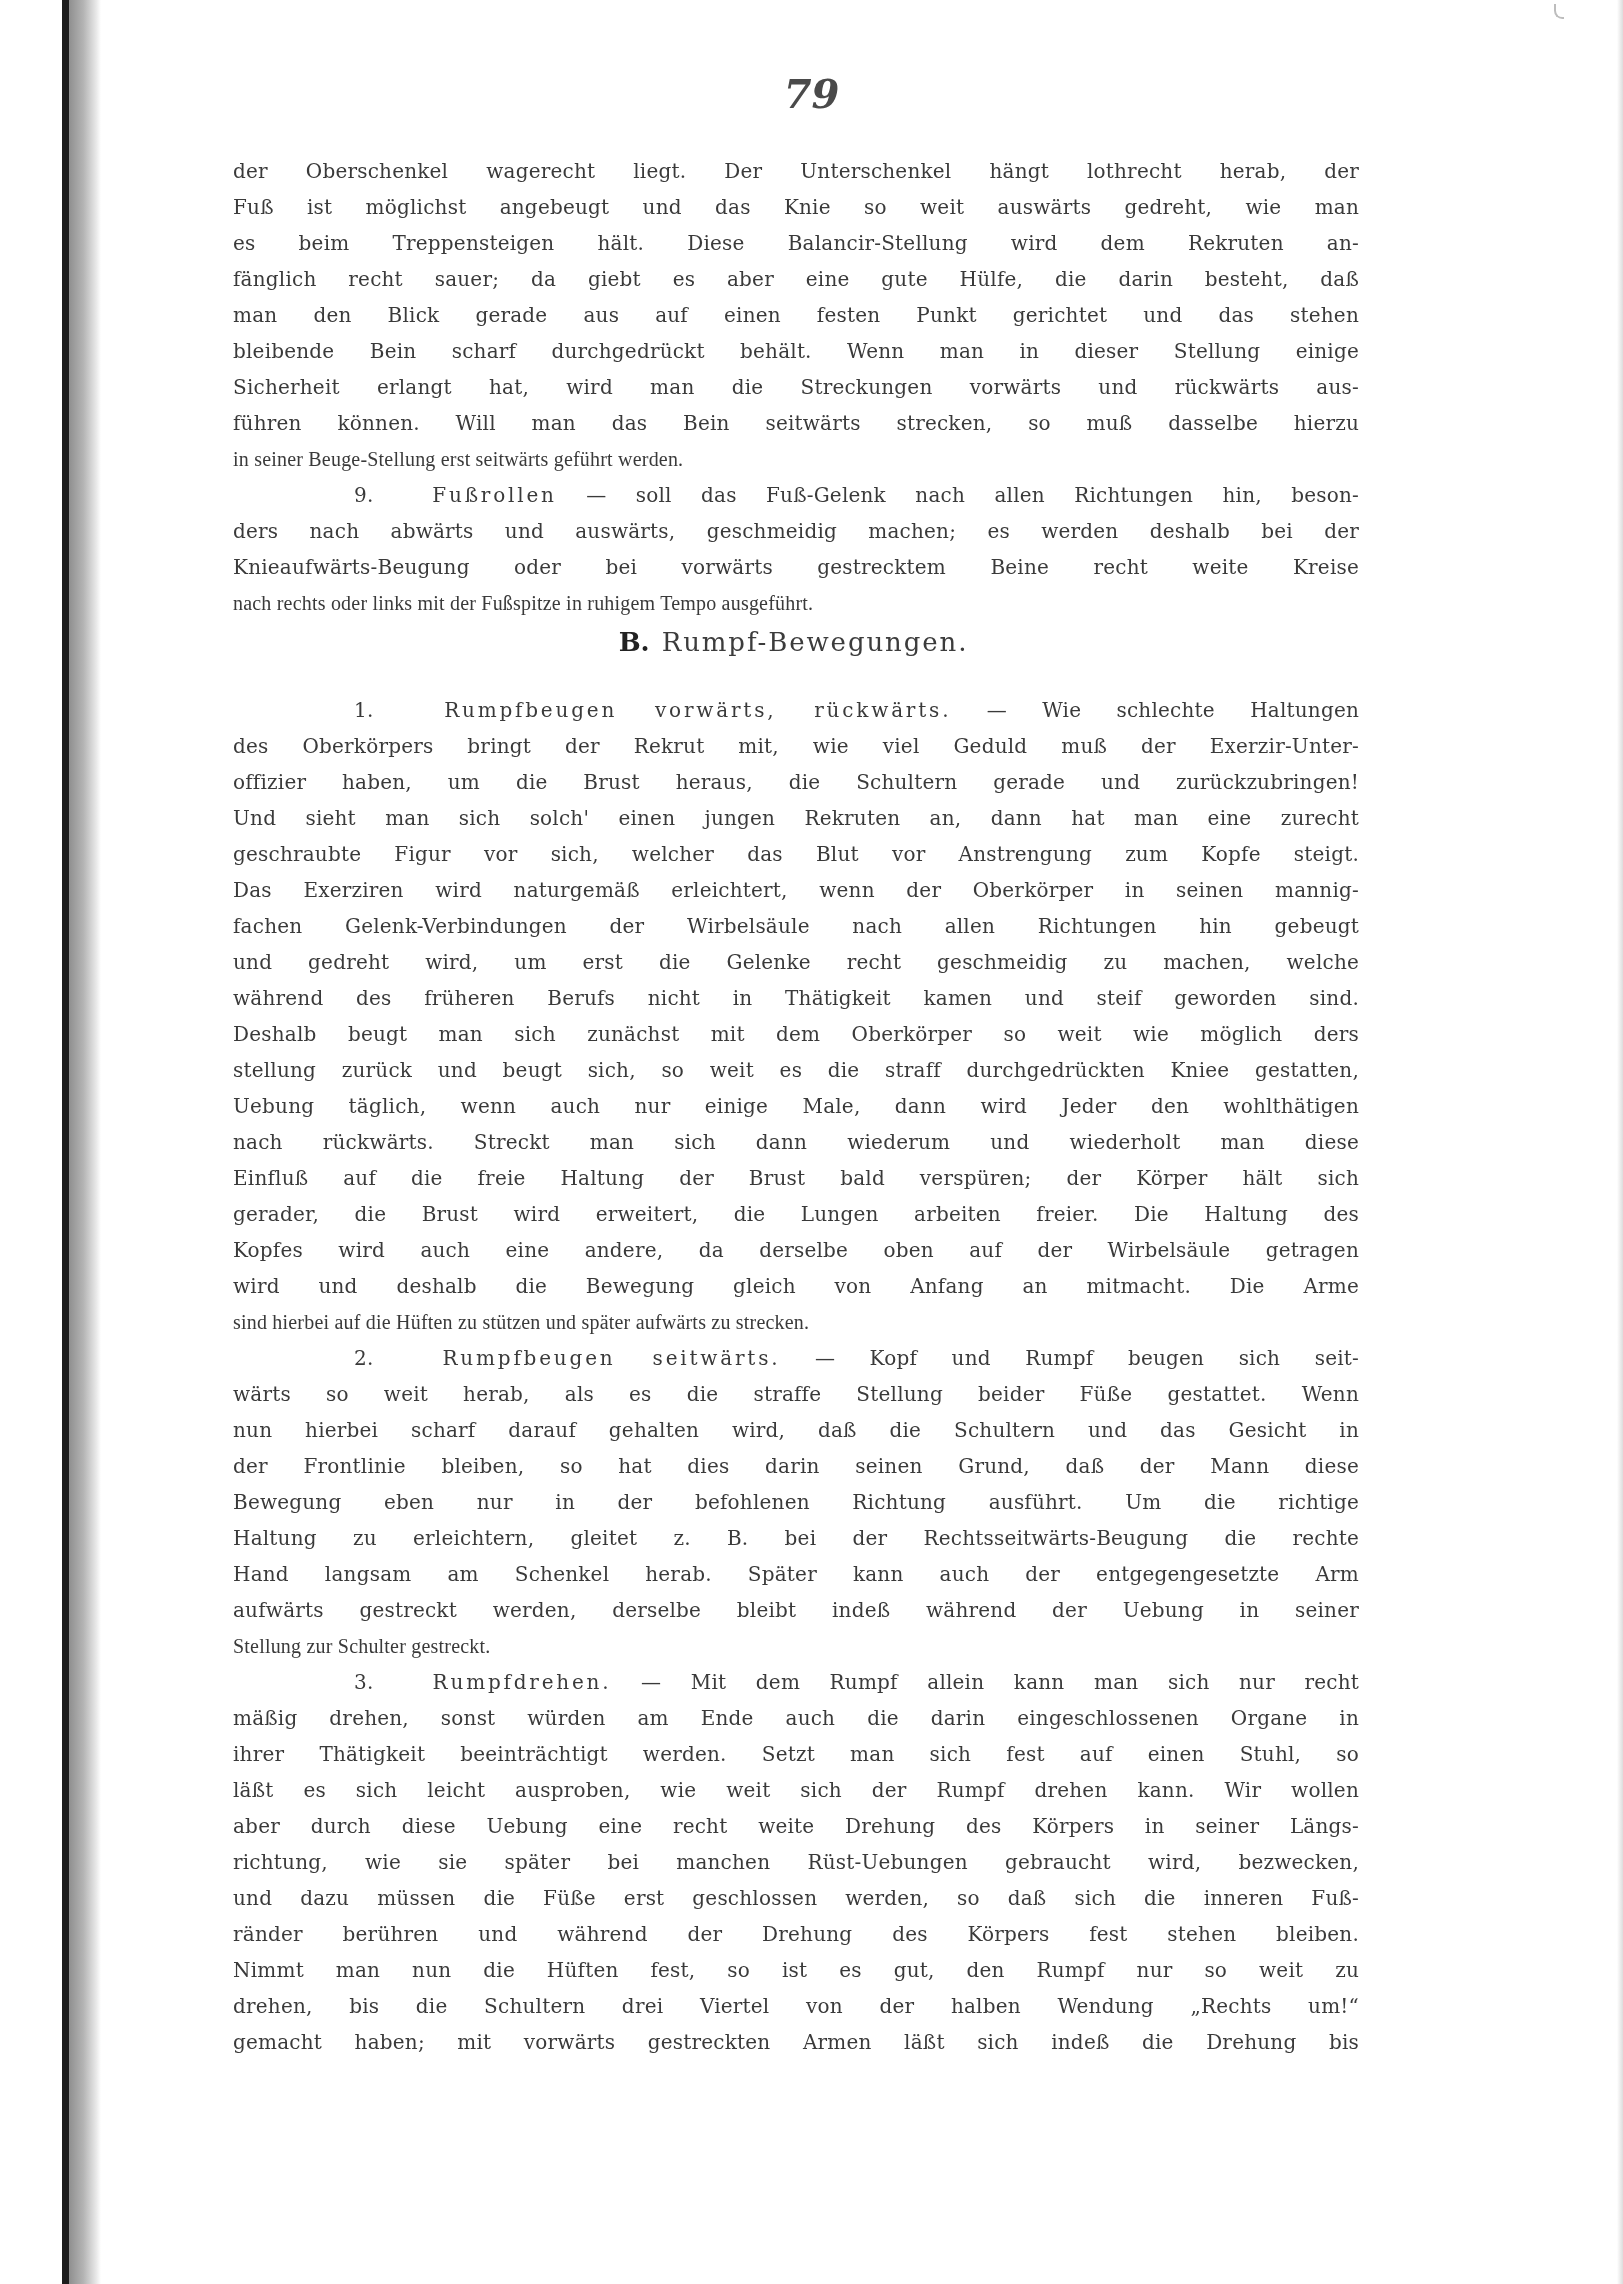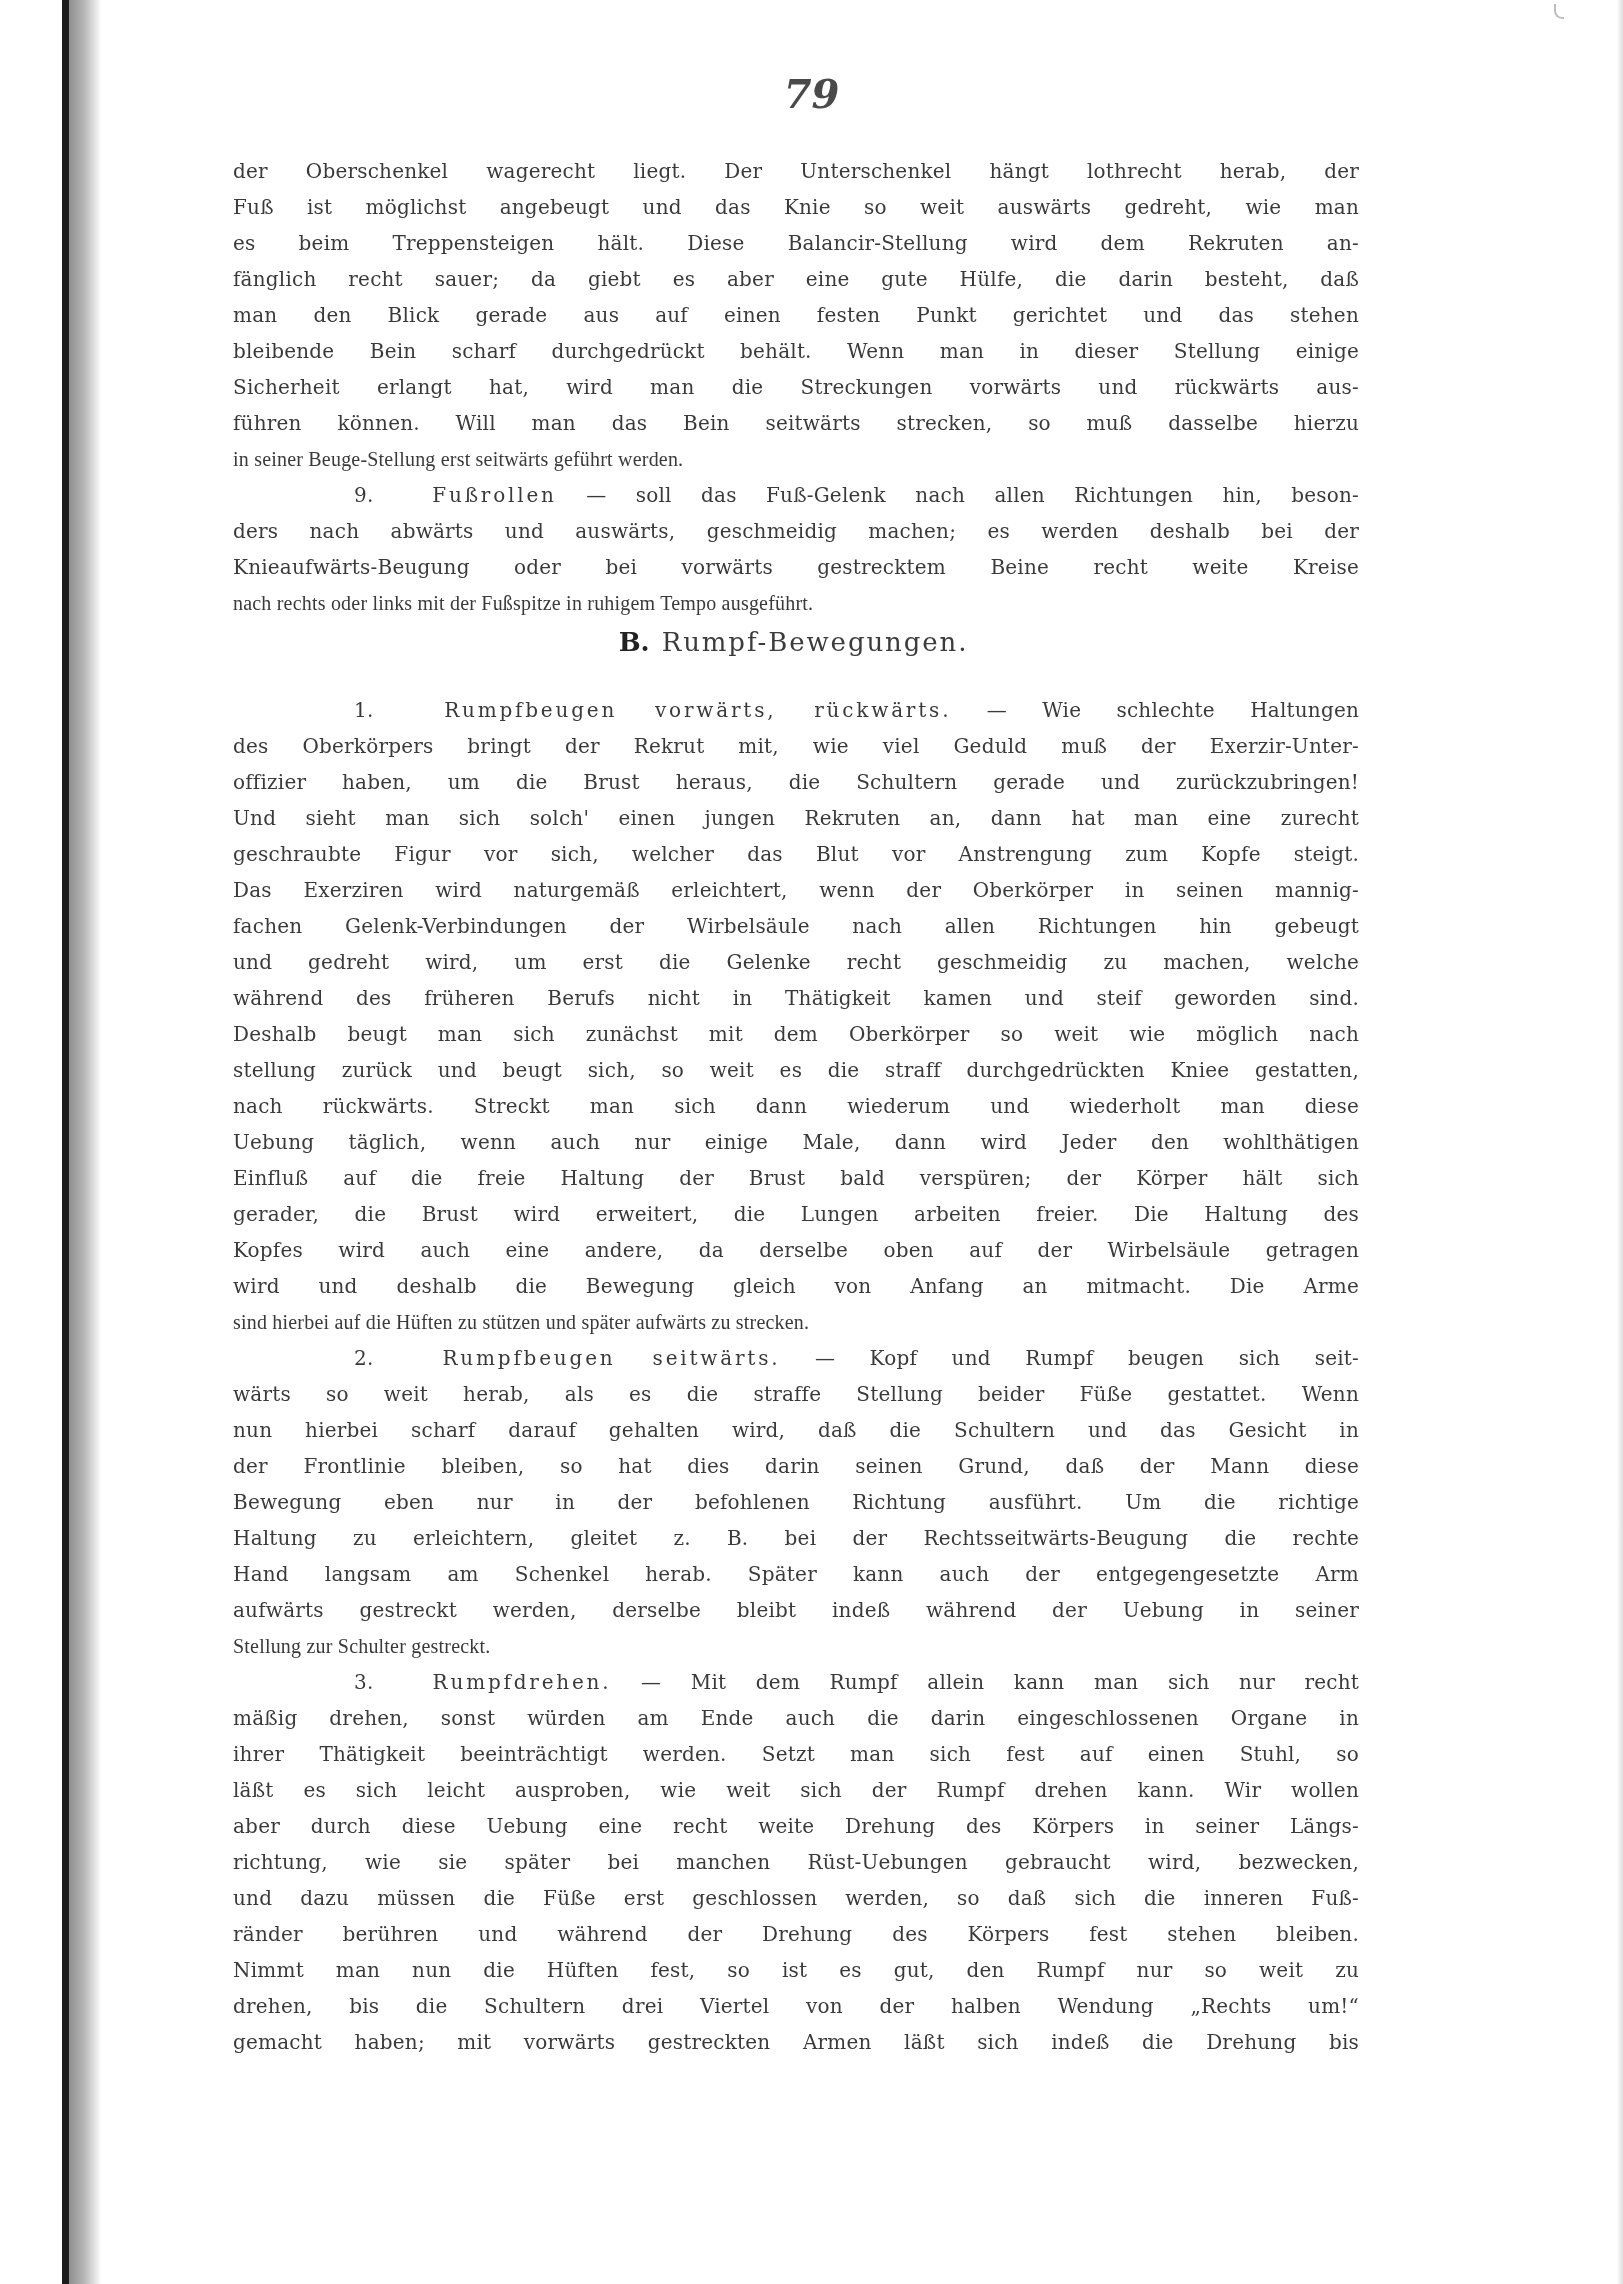--- a/index.html
+++ b/index.html
@@ -84,24 +84,24 @@
 <div class="text-block" style="top:692px;">
   <div class="line indent"><span>1.</span>&nbsp;&nbsp;<span class="spaced">Rumpfbeugen vorwärts, rückwärts.</span> <span>— Wie schlechte Haltungen</span></div>
   <div class="line">des Oberkörpers bringt der Rekrut mit, wie viel Geduld muß der Exerzir-Unter-</div>
   <div class="line">offizier haben, um die Brust heraus, die Schultern gerade und zurückzubringen!</div>
   <div class="line">Und sieht man sich solch' einen jungen Rekruten an, dann hat man eine zurecht</div>
   <div class="line">geschraubte Figur vor sich, welcher das Blut vor Anstrengung zum Kopfe steigt.</div>
   <div class="line">Das Exerziren wird naturgemäß erleichtert, wenn der Oberkörper in seinen mannig-</div>
   <div class="line">fachen Gelenk-Verbindungen der Wirbelsäule nach allen Richtungen hin gebeugt</div>
   <div class="line">und gedreht wird, um erst die Gelenke recht geschmeidig zu machen, welche</div>
   <div class="line">während des früheren Berufs nicht in Thätigkeit kamen und steif geworden sind.</div>
-  <div class="line">Deshalb beugt man sich zunächst mit dem Oberkörper so weit wie möglich nach</div>
+  <div class="line">Deshalb beugt man sich zunächst mit dem Oberkörper so weit wie möglich ders</div>
   <div class="line">stellung zurück und beugt sich, so weit es die straff durchgedrückten Kniee gestatten,</div>
+  <div class="line">Uebung täglich, wenn auch nur einige Male, dann wird Jeder den wohlthätigen</div>
   <div class="line">nach rückwärts. Streckt man sich dann wiederum und wiederholt man diese</div>
-  <div class="line">Uebung täglich, wenn auch nur einige Male, dann wird Jeder den wohlthätigen</div>
   <div class="line">Einfluß auf die freie Haltung der Brust bald verspüren; der Körper hält sich</div>
   <div class="line">gerader, die Brust wird erweitert, die Lungen arbeiten freier. Die Haltung des</div>
   <div class="line">Kopfes wird auch eine andere, da derselbe oben auf der Wirbelsäule getragen</div>
   <div class="line">wird und deshalb die Bewegung gleich von Anfang an mitmacht. Die Arme</div>
   <div class="line last">sind hierbei auf die Hüften zu stützen und später aufwärts zu strecken.</div>
 
   <div class="line indent"><span>2.</span>&nbsp;&nbsp;<span class="spaced">Rumpfbeugen seitwärts.</span> <span>— Kopf und Rumpf beugen sich seit-</span></div>
   <div class="line">wärts so weit herab, als es die straffe Stellung beider Füße gestattet. Wenn</div>
   <div class="line">nun hierbei scharf darauf gehalten wird, daß die Schultern und das Gesicht in</div>
   <div class="line">der Frontlinie bleiben, so hat dies darin seinen Grund, daß der Mann diese</div>

